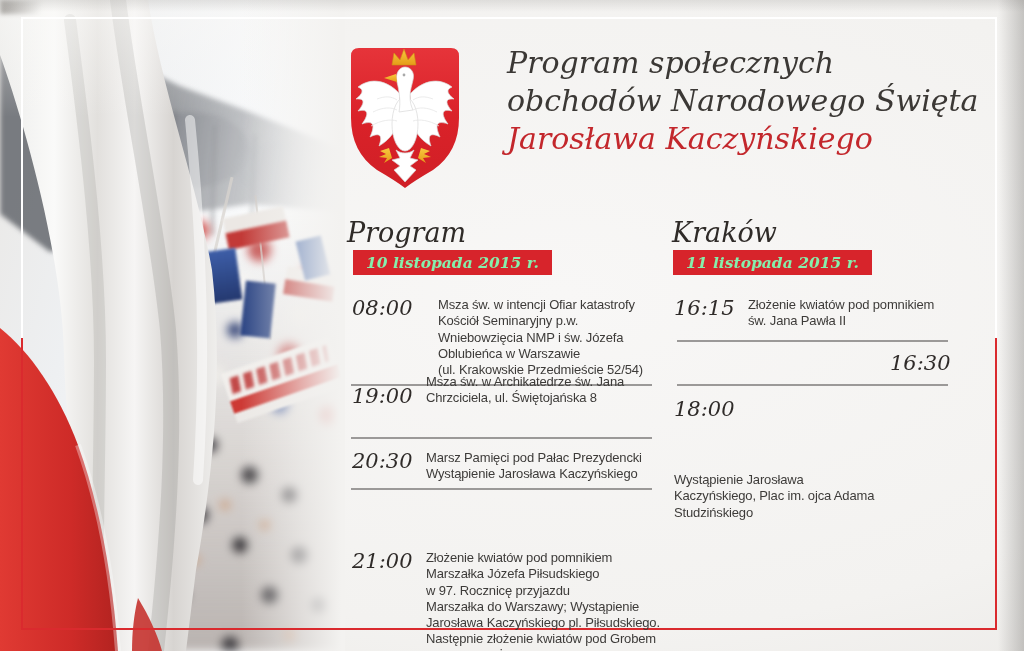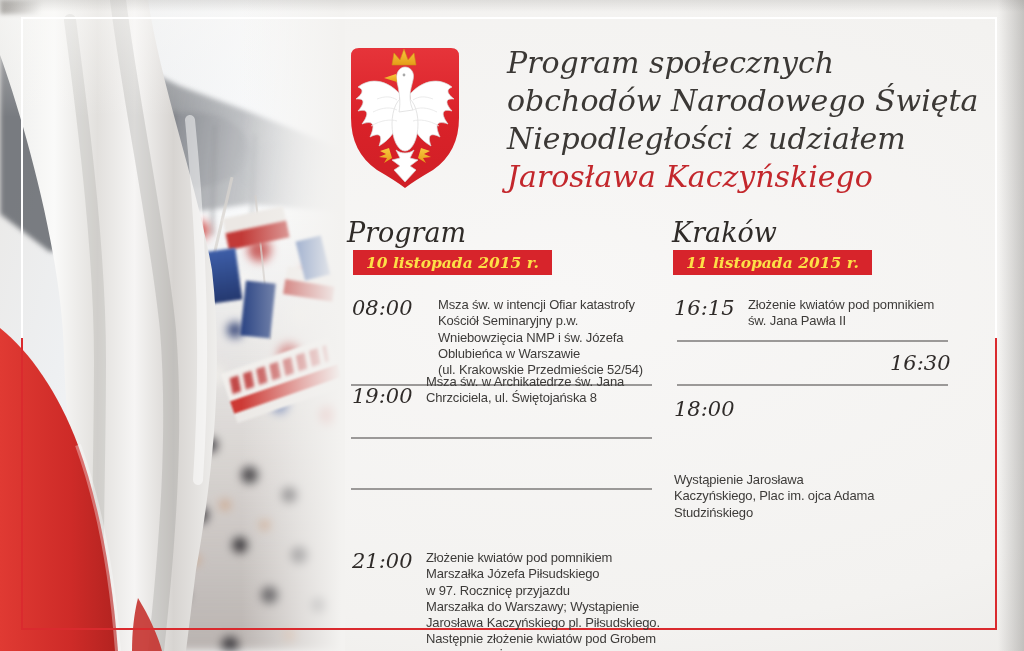--- a/index.html
+++ b/index.html
@@ -84,21 +84,21 @@
   
   .title{position:absolute;left:507px;top:44px;font-family:"DejaVu Serif","Liberation Serif",serif;
     font-style:italic;font-size:30px;line-height:38px;color:#3b3835;letter-spacing:0;}
   .title .red{color:#c3272c;}
 
   
   .city{position:absolute;font-family:"DejaVu Serif","Liberation Serif",serif;font-style:italic;
     font-size:27px;color:#2f2b28;}
   .city-w{left:347px;top:217px;}
   .city-k{left:672px;top:217px;}
-  .badge{position:absolute;background:#d7242b;color:#fde047;font-family:"DejaVu Serif","Liberation Serif",serif;
+  .badge{position:absolute;background:#d7242b;color:#86efac;font-family:"DejaVu Serif","Liberation Serif",serif;
     font-style:italic;font-weight:bold;font-size:15.5px;line-height:19px;padding:3px 13px 3px 13px;}
   .badge-w{left:353px;top:250px;}
   .badge-k{left:673px;top:250px;}
 
   .event{position:absolute;display:flex;align-items:flex-start;}
   .event-time{flex:0 0 74px;font-family:"DejaVu Serif","Liberation Serif",serif;font-style:italic;
     font-size:21px;line-height:22px;color:#2f2b29;}
   .event-desc{flex:1;font-size:13px;line-height:16.3px;color:#3d3b39;letter-spacing:-0.15px;white-space:pre-line;}
   .w-col{left:352px;width:323px;}
   .k-col{left:674px;width:290px;}
@@ -199,21 +199,20 @@
     <path d="M74,104 l9,3 l-6,3 l7,3 l-8,1 l3,5 l-8,-5 z" fill="url(#goldG)"></path>
     <g stroke="#e6e6e6" fill="none" stroke-width="0.8">
       <path d="M30,55 C38,52 44,52 50,56 M26,68 C36,63 44,63 50,66 M24,82 C34,76 44,75 50,77"></path>
       <path d="M86,55 C78,52 72,52 66,56 M90,68 C80,63 72,63 66,66 M92,82 C82,76 72,75 66,77"></path>
     </g>
   </svg>
 
   <div class="title">
     <div class="t-line">Program społecznych</div>
     <div class="t-line">obchodów Narodowego Święta</div>
-    <div class="t-line">Niepodległości z udziałem</div>
     <div class="t-line red">Jarosława Kaczyńskiego</div>
   </div>
 
   <div class="city city-w">Program</div>
   <div class="badge badge-w">10 listopada 2015 r.</div>
 
   <div class="event w-col w-e1">
     <div class="event-time">08:00</div>
     <div class="event-desc">Msza św. w intencji Ofiar katastrofy
 Kościół Seminaryjny p.w.
@@ -221,20 +220,25 @@
 Oblubieńca w Warszawie
 (ul. Krakowskie Przedmieście 52/54)</div>
   </div>
   <div class="divider w-d w-d1"></div>
   <div class="event w-col w-e2">
     <div class="event-time">19:00</div>
     <div class="event-desc">Msza św. w Archikatedrze św. Jana
 Chrzciciela, ul. Świętojańska 8</div>
   </div>
   <div class="divider w-d w-d2"></div>
+  <div class="event w-col w-e3">
+    <div class="event-time">20:30</div>
+    <div class="event-desc">Marsz Pamięci pod Pałac Prezydencki
+Wystąpienie Jarosława Kaczyńskiego</div>
+  </div>
   <div class="divider w-d w-d3"></div>
   <div class="event w-col w-e4">
     <div class="event-time">21:00</div>
     <div class="event-desc">Złożenie kwiatów pod pomnikiem
 Marszałka Józefa Piłsudskiego
 w 97. Rocznicę przyjazdu
 Marszałka do Warszawy; Wystąpienie
 Jarosława Kaczyńskiego pl. Piłsudskiego.
 Następnie złożenie kwiatów pod Grobem
 Nieznanego Żołnierza</div>

